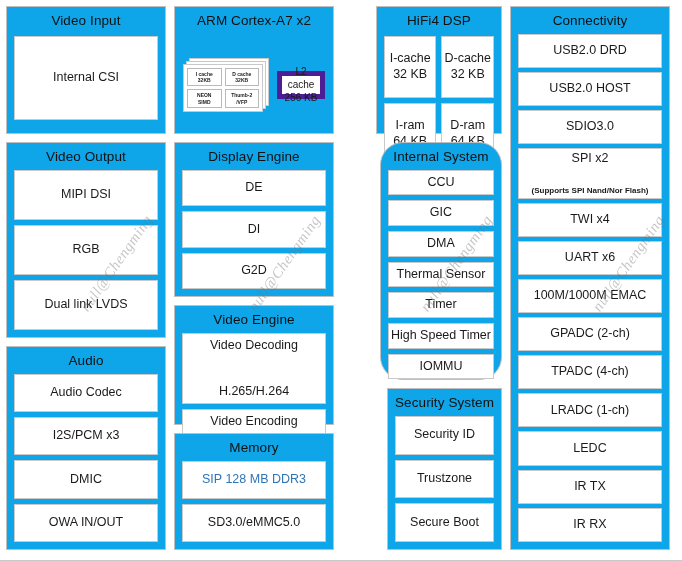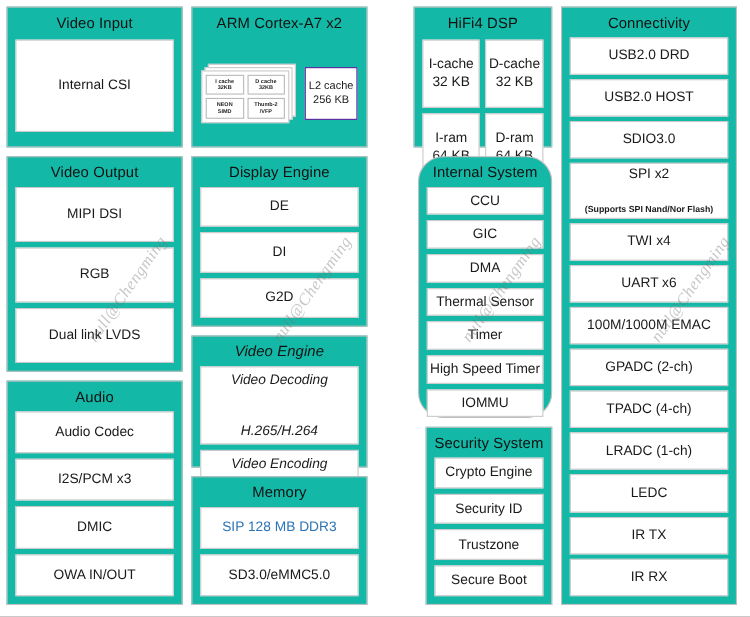--- a/index.html
+++ b/index.html
@@ -26,21 +26,21 @@
     flex-direction:column;
     gap:8px;
   }
   .col-1{width:160px;}
   .col-2{width:160px;}
   .col-3{width:160px;align-items:flex-end;}
   .col-4{width:160px;}
 
   
   .group{
-    background:#14b8a6;
+    background:#0ea5e9;
     border:1px solid #bfbfbf;
     box-sizing:border-box;
     padding:4px 7px 7px 7px;
     display:flex;
     flex-direction:column;
   }
   .group-title{
     text-align:center;
     font-size:13.5px;
     color:#111111;
@@ -121,31 +121,31 @@
     justify-content:center;
     font-size:5px;
     font-weight:bold;
     line-height:1.25;
     color:#222;
     text-align:center;
   }
   .arm-l2{
     flex:1;
     background:#ffffff;
-    border:1px solid #4c1d95;
+    border:5px solid #4c1d95;
     box-sizing:border-box;
     display:flex;flex-direction:column;
     align-items:center;justify-content:center;
     font-size:10px;line-height:1.3;
-    height:48px;
+    height:28px;
     text-align:center;
   }
 
   .g-display{height:155px;}
-  .g-video-engine{height:120px;font-style:italic;}
+  .g-video-engine{height:120px;}
   .g-memory{flex:1;}
 
   
   .g-internal{height:238px;border-radius:23px;}
   .g-internal .cell{font-size:12.5px;}
   .g-security{flex:1;}
 
   
   .g-connectivity{flex:1;}
   .g-connectivity .items{gap:4px;}
@@ -304,21 +304,20 @@
         <div class="cell">Thermal Sensor</div>
         <div class="cell">Timer</div>
         <div class="cell">High Speed Timer</div>
         <div class="cell">IOMMU</div>
       </div>
     </div>
 
     <div class="group g-security">
       <div class="group-title">Security System</div>
       <div class="items">
-        <div class="cell">Crypto Engine</div>
         <div class="cell">Security ID</div>
         <div class="cell">Trustzone</div>
         <div class="cell">Secure Boot</div>
       </div>
     </div>
 
   </div>
 
   <div class="col col-4">
 

